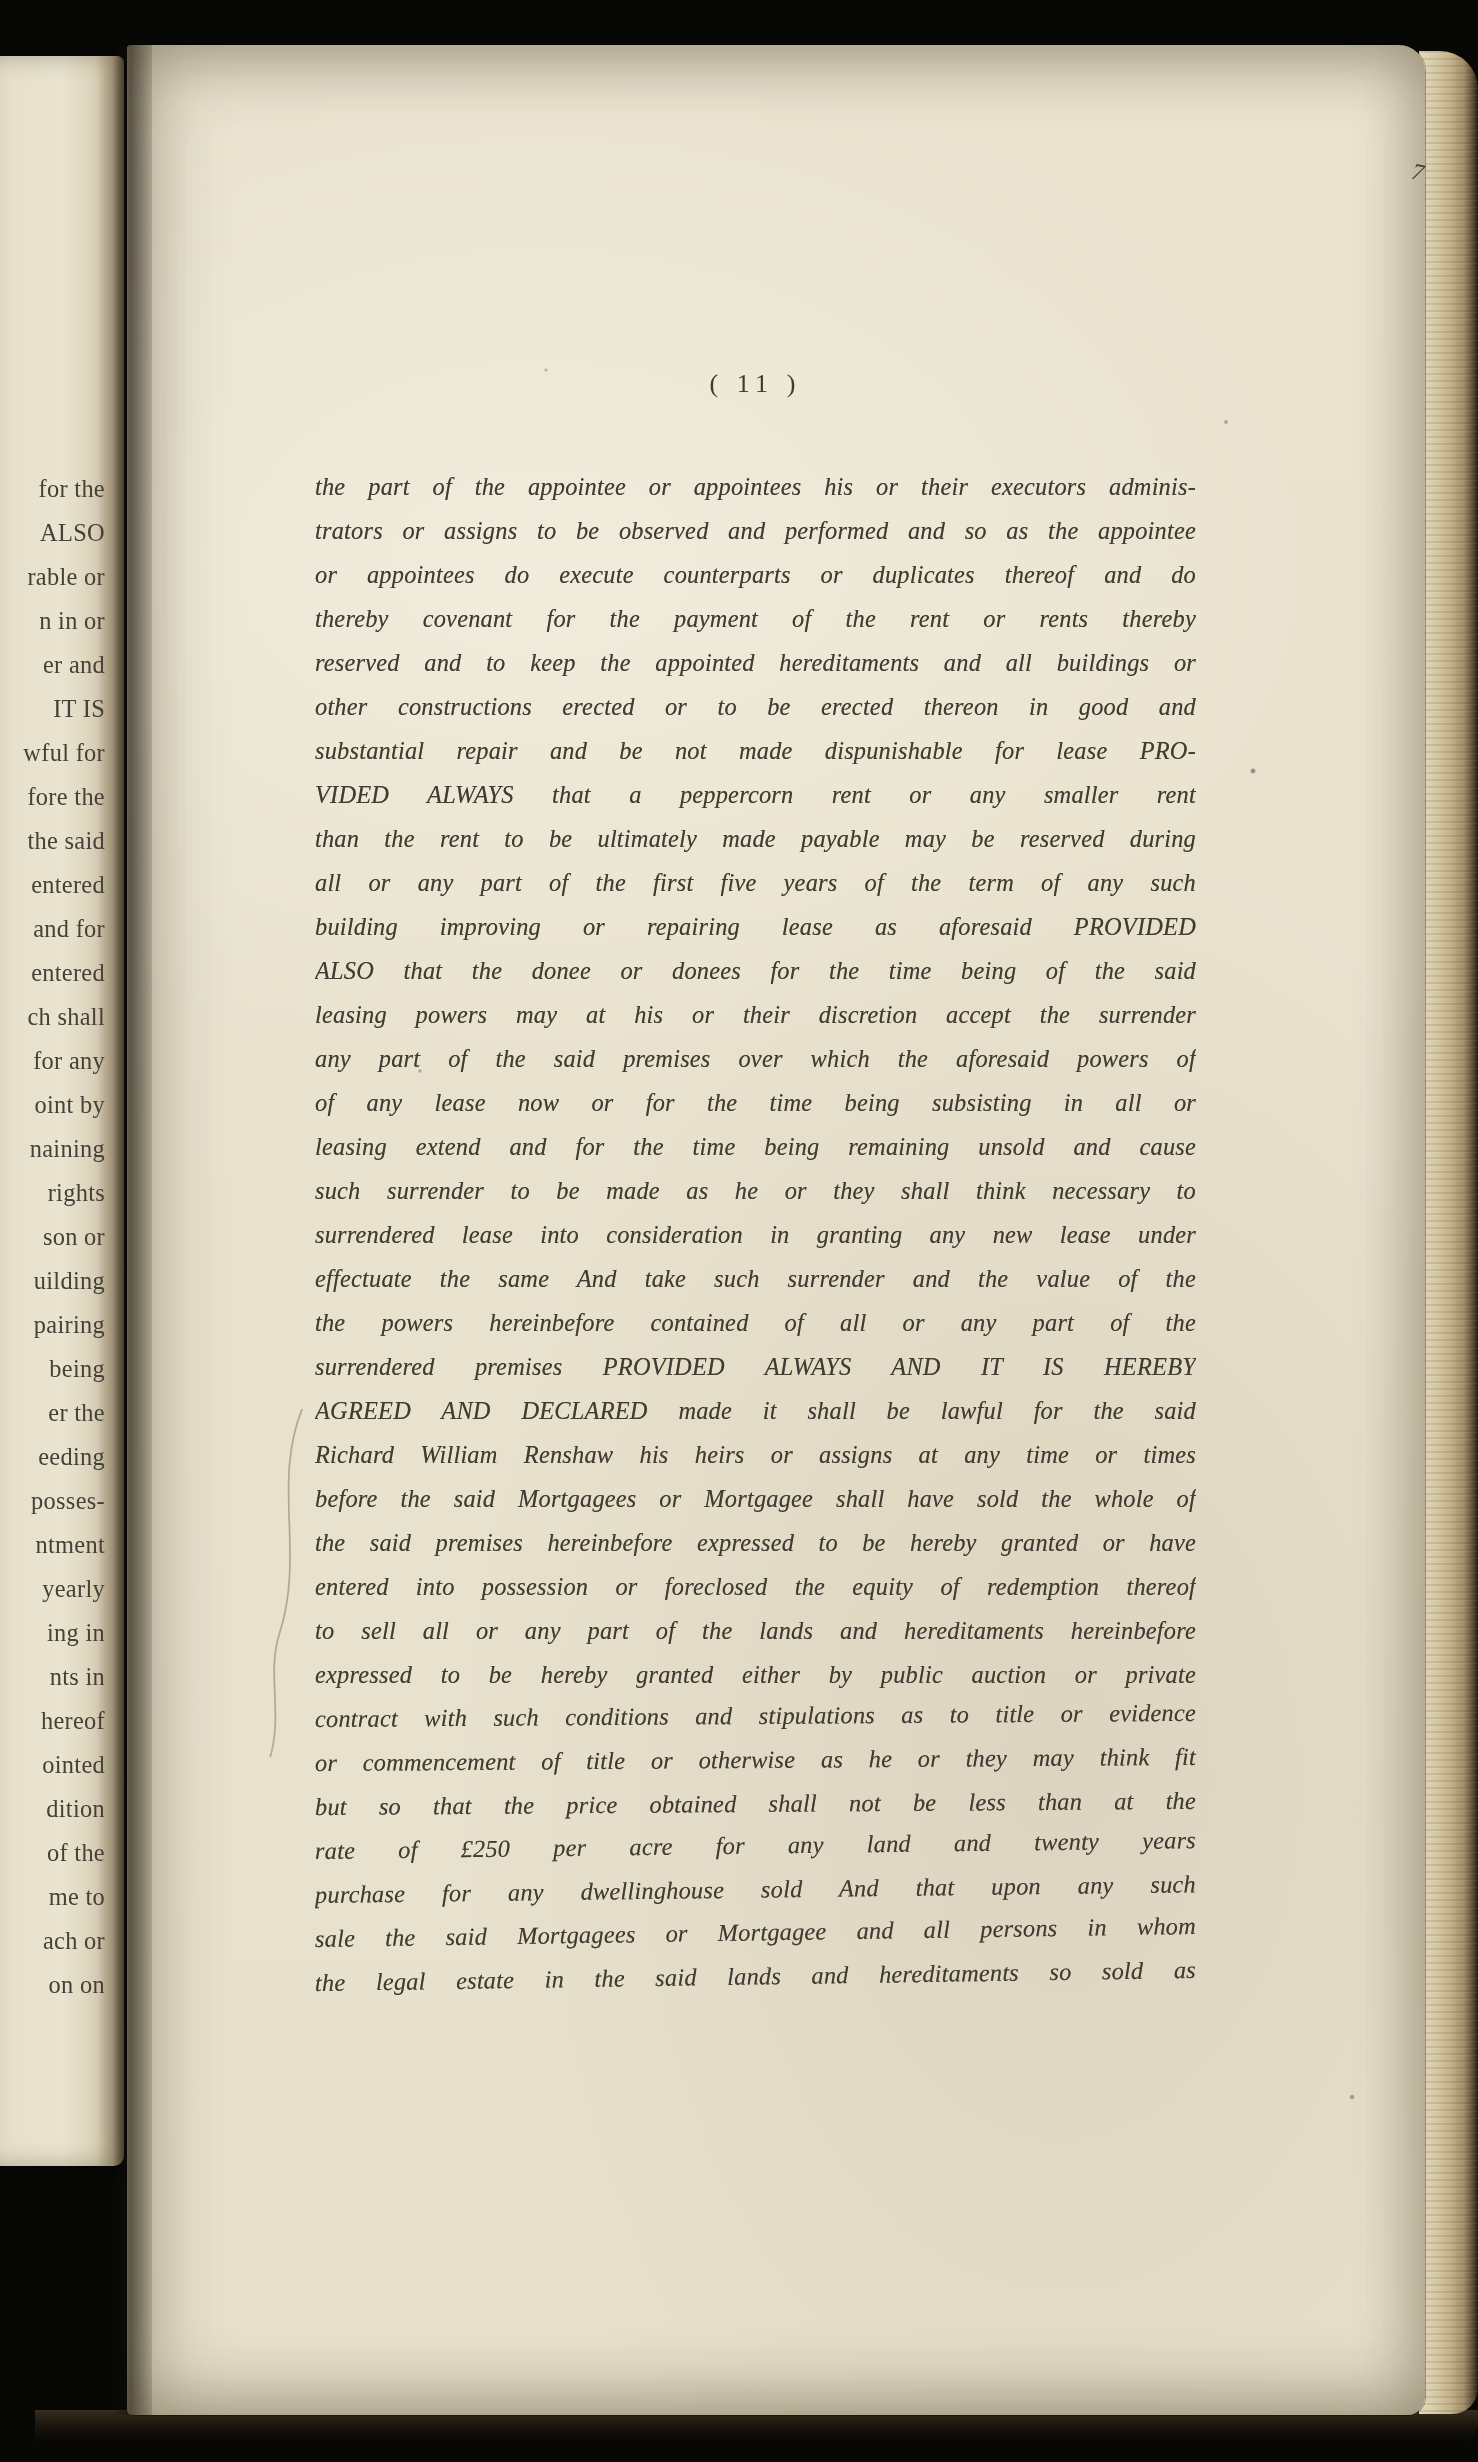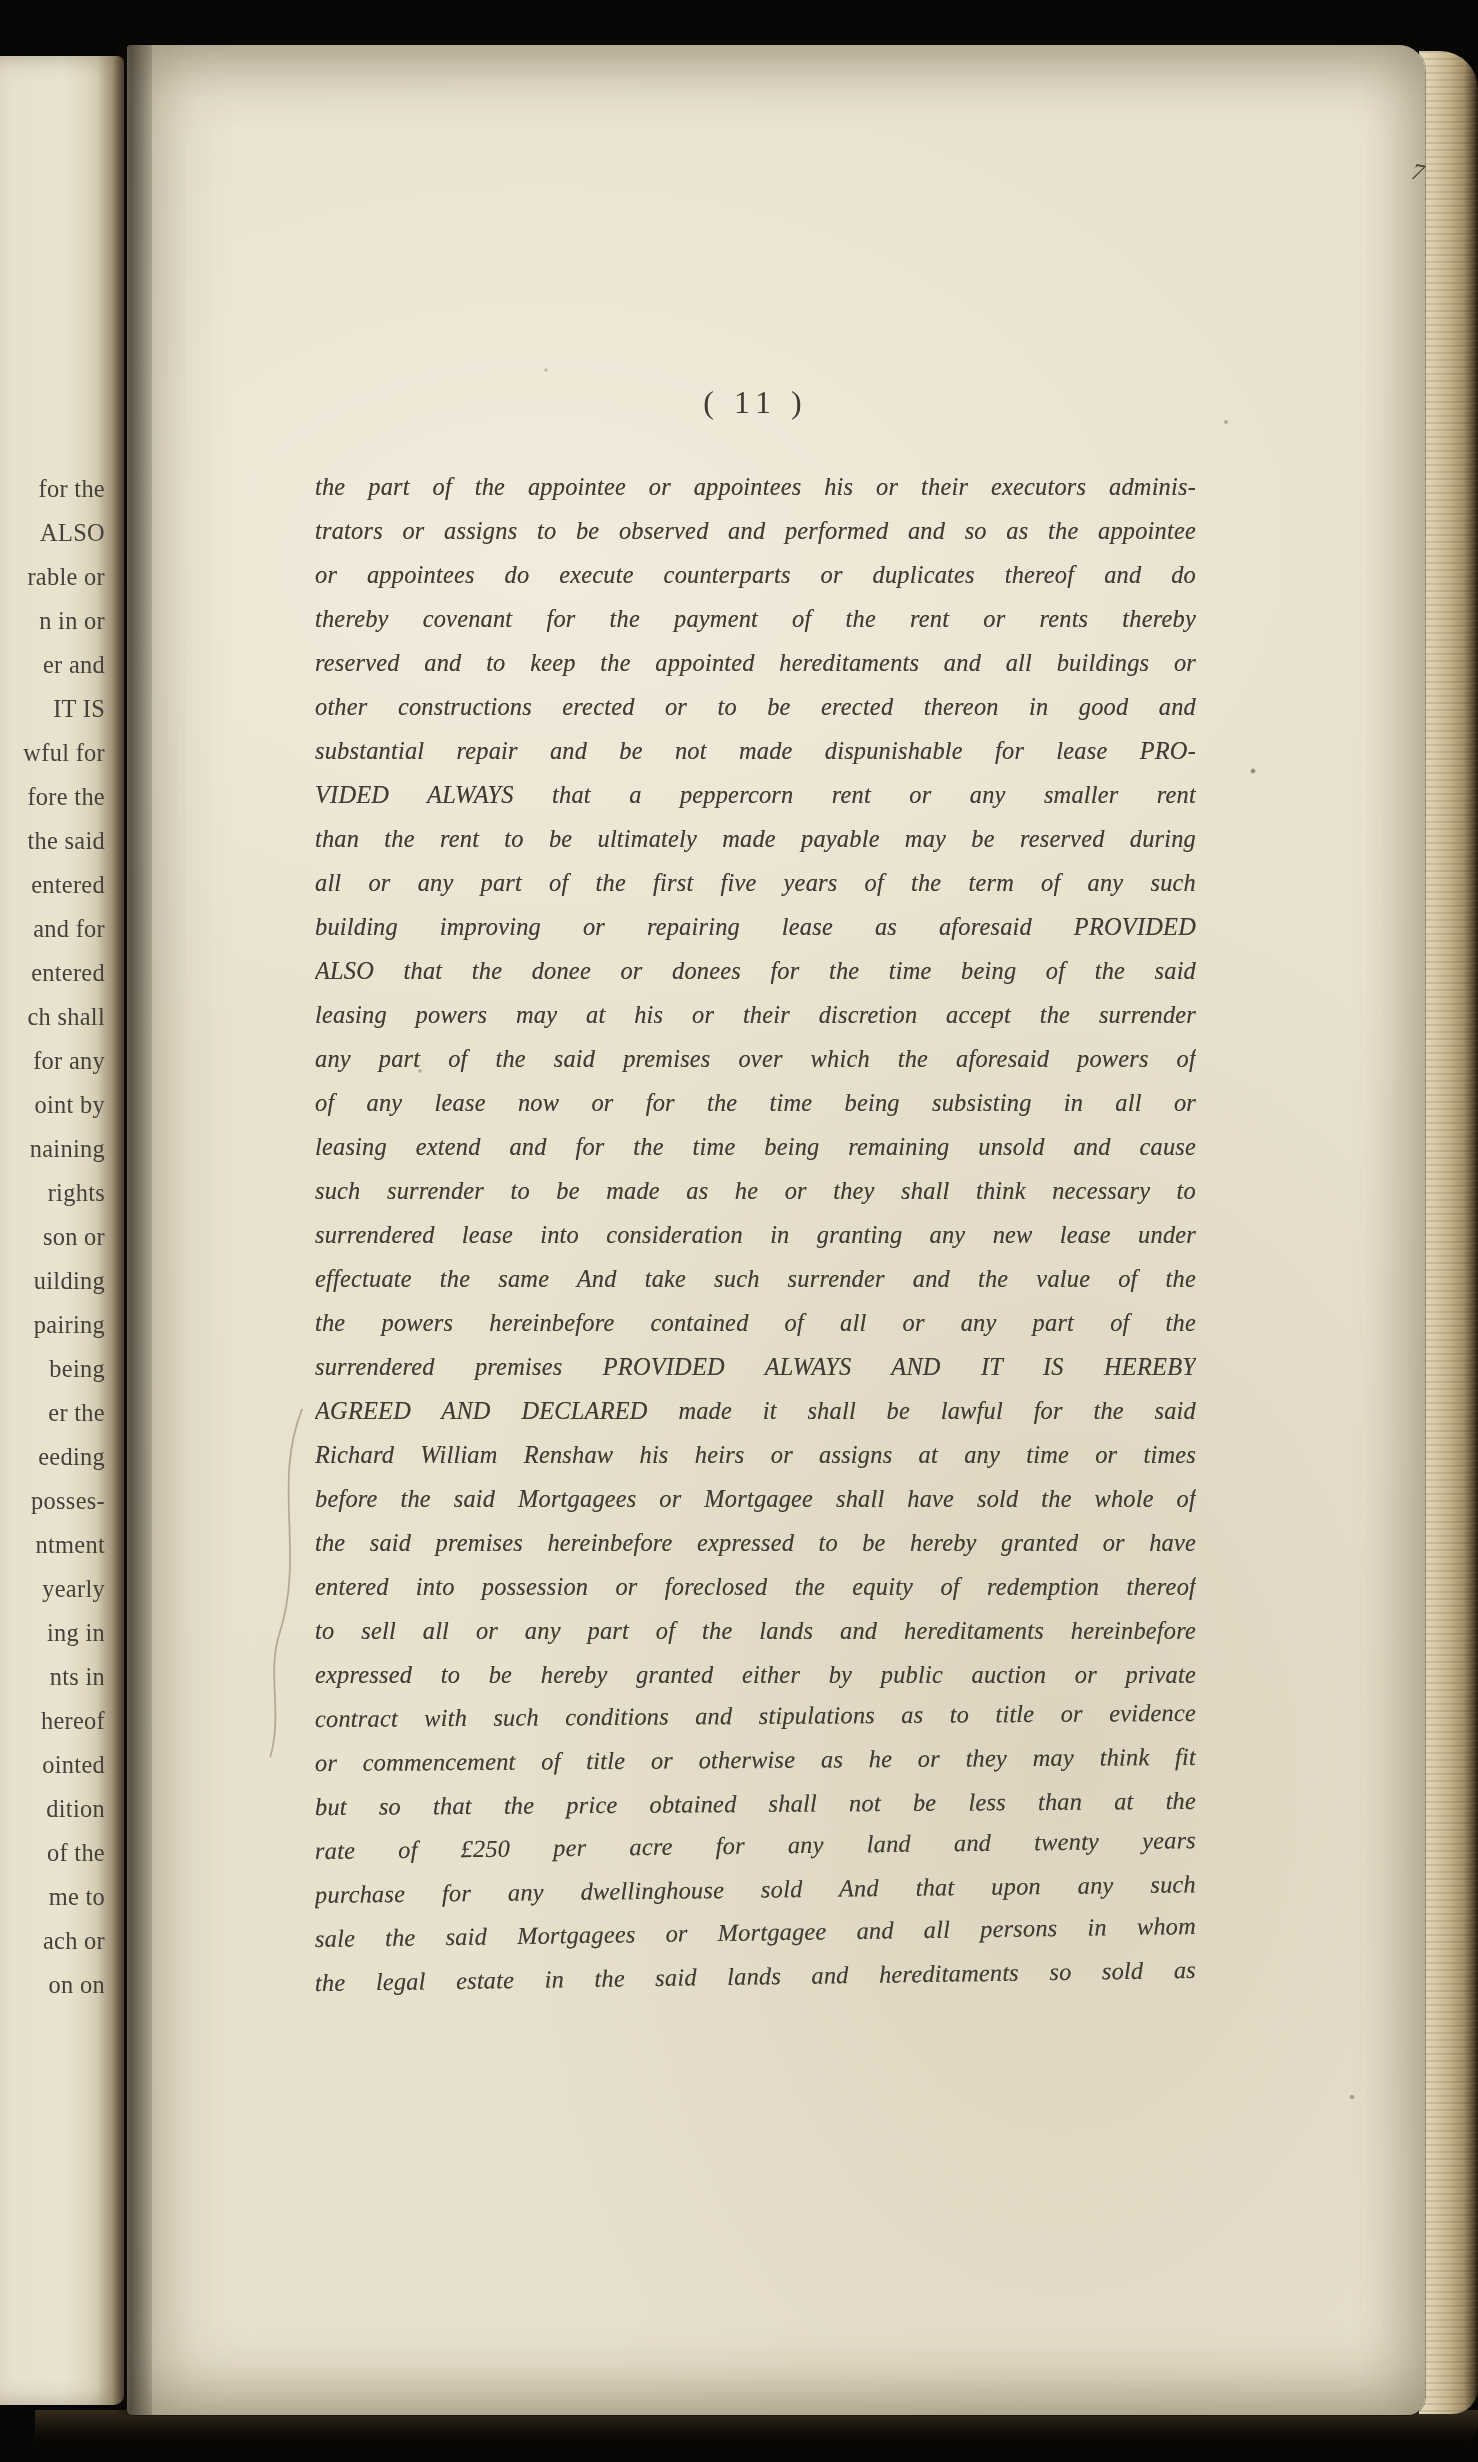--- a/index.html
+++ b/index.html
@@ -6,21 +6,21 @@
   html,body { background:#050504; }
   body { font-family:"Liberation Serif","DejaVu Serif",serif; }
 
   .scene {
     position:relative; width:1478px; height:2462px;
     background:#070706; overflow:hidden;
   }
 
   
   .left-page {
-    position:absolute; left:0; top:56px; width:124px; height:2349px;
+    position:absolute; left:0; top:56px; width:124px; height:2110px;
     background:
       linear-gradient(90deg, #e6dfcb 0%, #e9e3d0 50%, #dcd3ba 78%, #b4a788 92%, #776b54 100%);
     border-radius:0 7px 10.5px 0;
     box-shadow: inset -14px 0 23px rgba(70,60,40,.38), 5.2px 0 12.2px rgba(0,0,0,.5);
     overflow:hidden;
   }
   .fragments {
     position:absolute; top:411px; left:-192px; right:19px;
     text-align:right;
     font-size:24.4px; line-height:44px; color:#454038;
@@ -55,22 +55,22 @@
     content:""; position:absolute; inset:0; border-radius:inherit; pointer-events:none;
     background:
       radial-gradient(circle at 1126px 726px, rgba(70,60,45,.55) 1.3px, transparent 3.1px),
       radial-gradient(circle at 1099px 377px, rgba(70,60,45,.40) 1px, transparent 2.6px),
       radial-gradient(circle at 293px 1026px, rgba(70,60,45,.35) 0.9px, transparent 2.3px),
       radial-gradient(circle at 1225px 2052px, rgba(70,60,45,.45) 1.2px, transparent 2.8px),
       radial-gradient(circle at 419px 325px, rgba(70,60,45,.30) 0.9px, transparent 2.1px);
   }
 
   .page-number {
-    position:absolute; left:188px; top:339px; width:881px;
-    text-align:center; font-size:32px; letter-spacing:6.1px; color:#3f3b33;
+    position:absolute; left:188px; top:324px; width:881px;
+    text-align:center; font-size:26px; letter-spacing:6.1px; color:#3f3b33;
   }
 
   .text-block {
     position:absolute; left:188px; top:420px; width:881px;font-style:italic;
   }
   .text-line {
     font-size:24.4px; line-height:44px; height:44px; overflow:hidden;
     color:#413c33; letter-spacing:0.2px; word-spacing:1.3px;
     text-align:justify; text-align-last:justify;
     text-shadow:0 0 0.4px rgba(62,56,44,.55);

